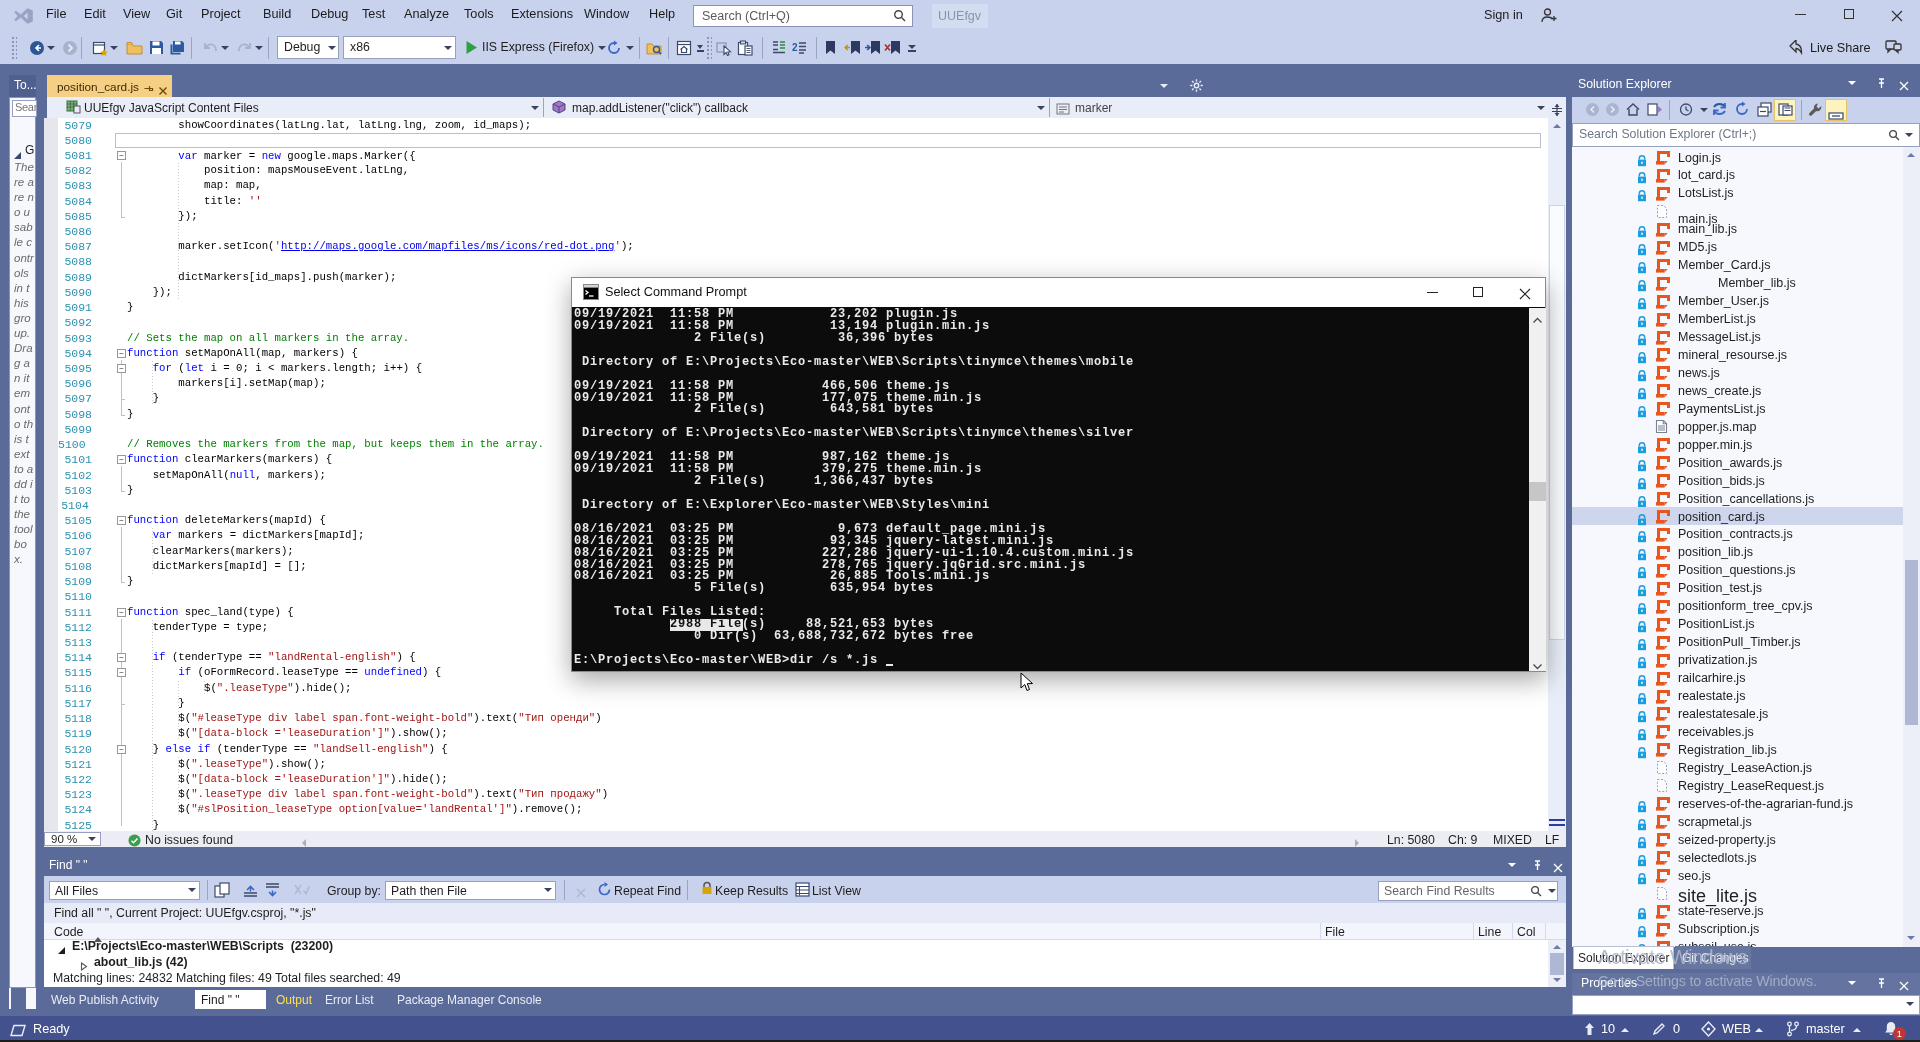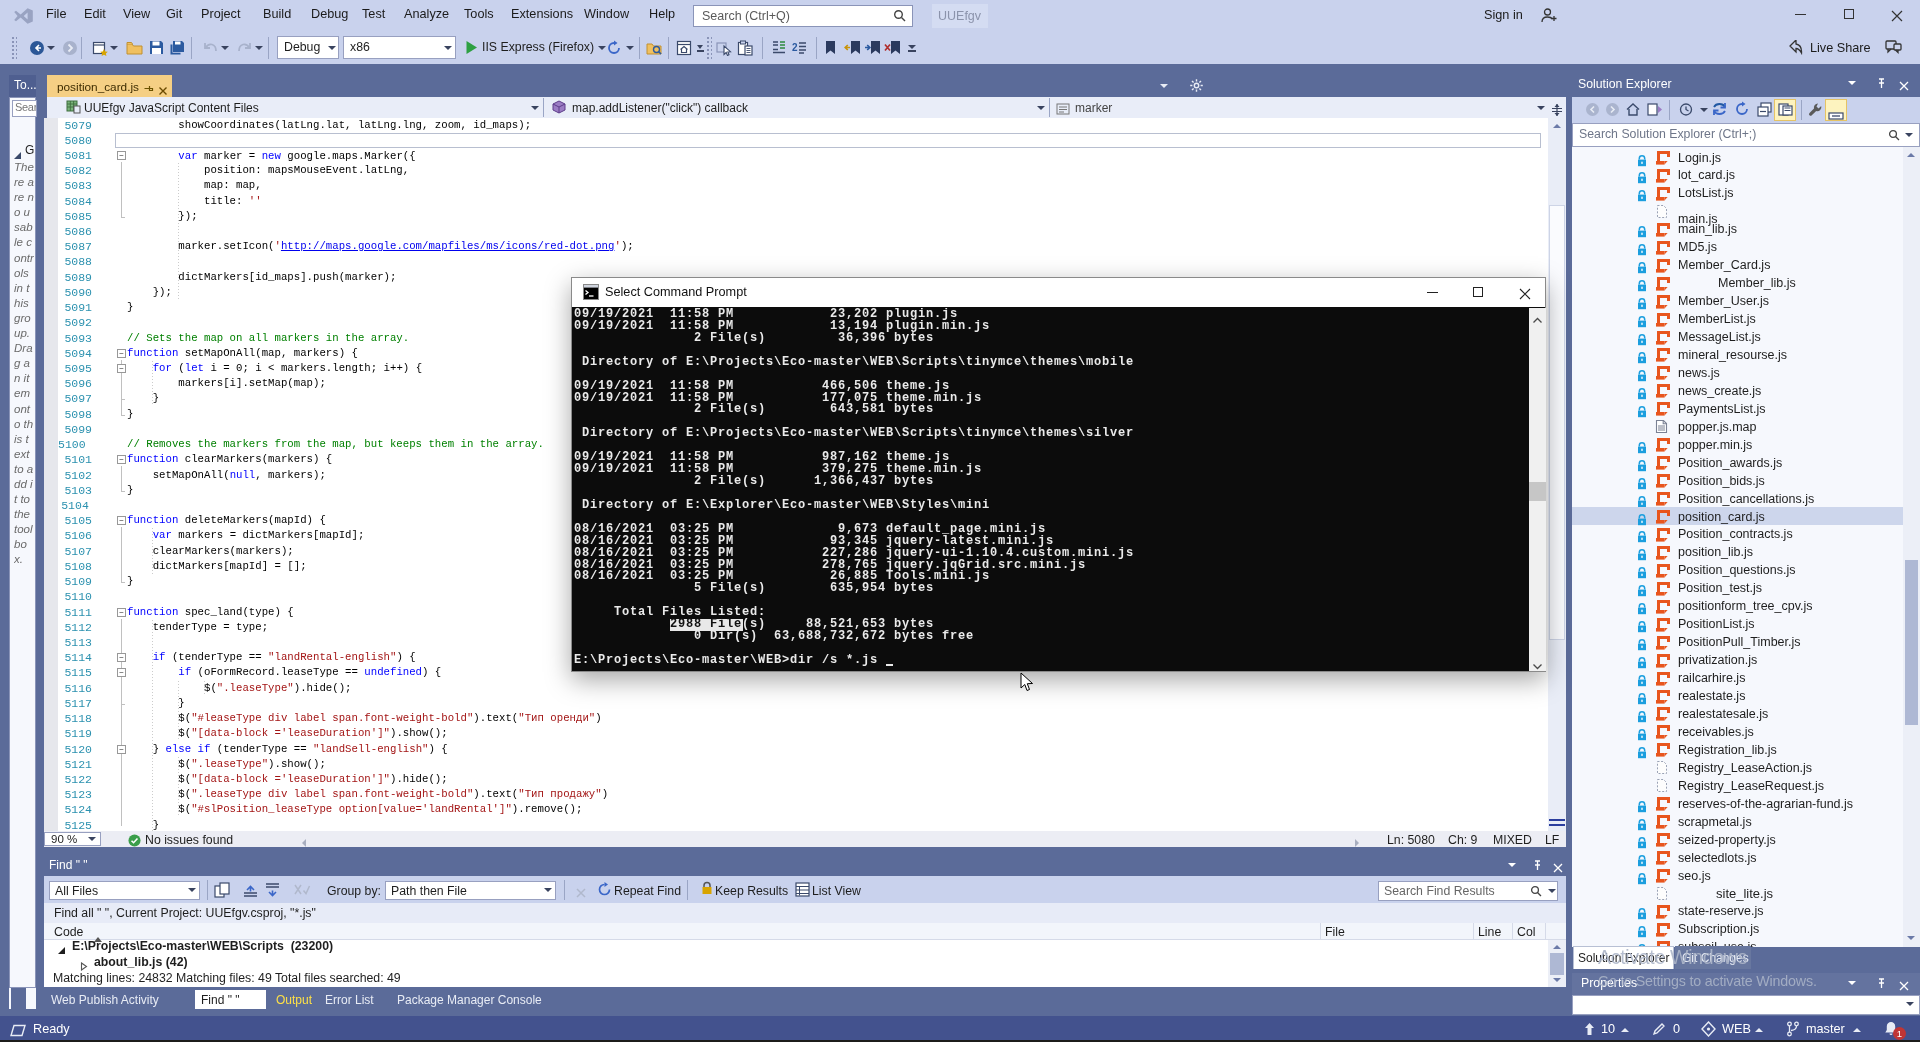--- a/index.html
+++ b/index.html
@@ -942,21 +942,21 @@
     </svg></div>
 <div class="abs" style="left:1655px;top:868.00px;"><svg width="17" height="16" viewBox="0 0 17 16">
       <path d="M2 1 H15 V4 H2 Z M12 4 H15 V7 H12 Z M2 4 H5 V11 H2 Z" fill="#e8551d"></path>
       <path d="M1 11 H9.5 V14.6 H1 Z" fill="#e8551d"></path>
       <path d="M9.5 11 H12.6 L9.5 14.6 Z" fill="#e8551d"></path>
     </svg></div>
 <div class="abs" style="left:1678px;top:868.50px;font-size:12.5px;color:#1e1e1e;">seo.js</div>
 <div class="abs" style="left:1655px;top:885.95px;"><svg width="14" height="15" viewBox="0 0 14 15">
       <path d="M2.5 1.5h6l3 3v9h-9z" fill="#fdfdfd" stroke="#9aa2b5" stroke-width="1" stroke-dasharray="2 1.6"></path>
     </svg></div>
-<div class="abs" style="left:1716px;top:886.45px;font-size:13px;color:#1e1e1e;">site_lite.js</div>
+<div class="abs" style="left:1678px;top:886.45px;font-size:18px;color:#1e1e1e;">site_lite.js</div>
 <div class="abs" style="left:1637px;top:906.40px;"><svg width="10" height="12" viewBox="0 0 10 12">
       <path d="M2.3 4.6V3.5a2.7 2.7 0 0 1 5.4 0V4.6" fill="none" stroke="#1b9ede" stroke-width="1.5"></path>
       <rect x="1" y="4.6" width="8" height="6.6" fill="#1b9ede"></rect>
       <rect x="4.3" y="6.7" width="1.4" height="2.2" fill="#fff"></rect>
     </svg></div>
 <div class="abs" style="left:1655px;top:903.90px;"><svg width="17" height="16" viewBox="0 0 17 16">
       <path d="M2 1 H15 V4 H2 Z M12 4 H15 V7 H12 Z M2 4 H5 V11 H2 Z" fill="#e8551d"></path>
       <path d="M1 11 H9.5 V14.6 H1 Z" fill="#e8551d"></path>
       <path d="M9.5 11 H12.6 L9.5 14.6 Z" fill="#e8551d"></path>
     </svg></div>

